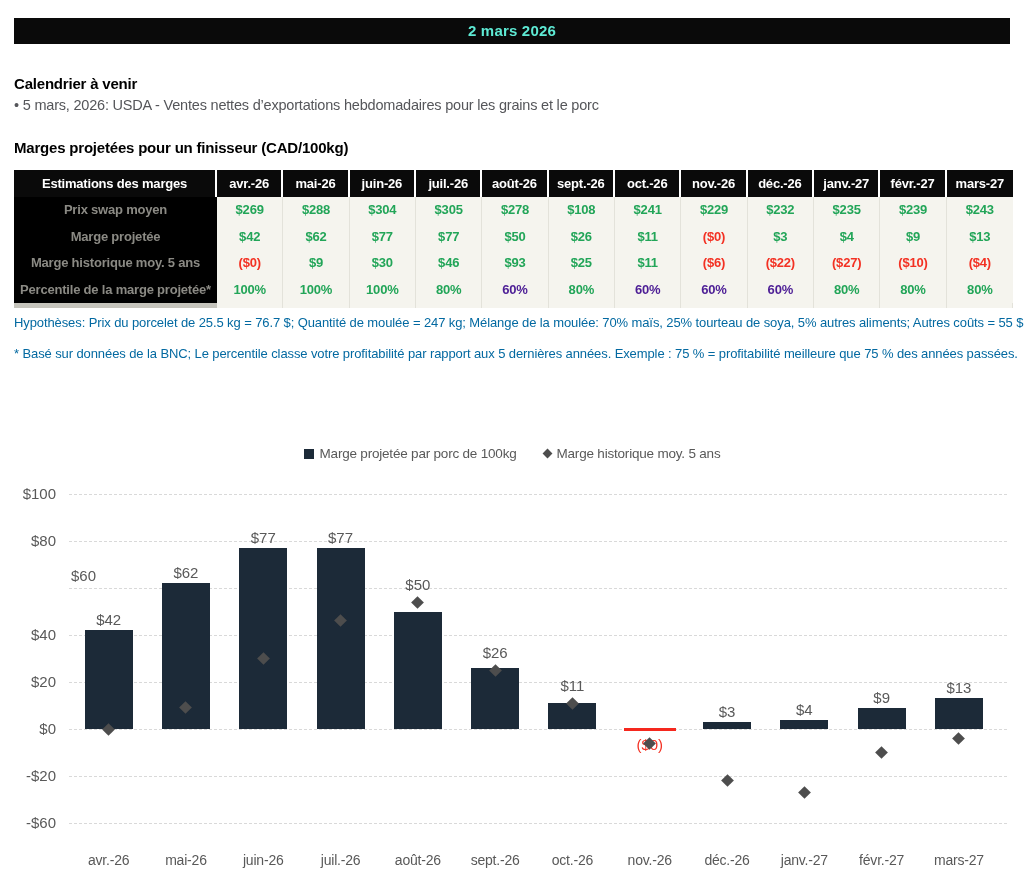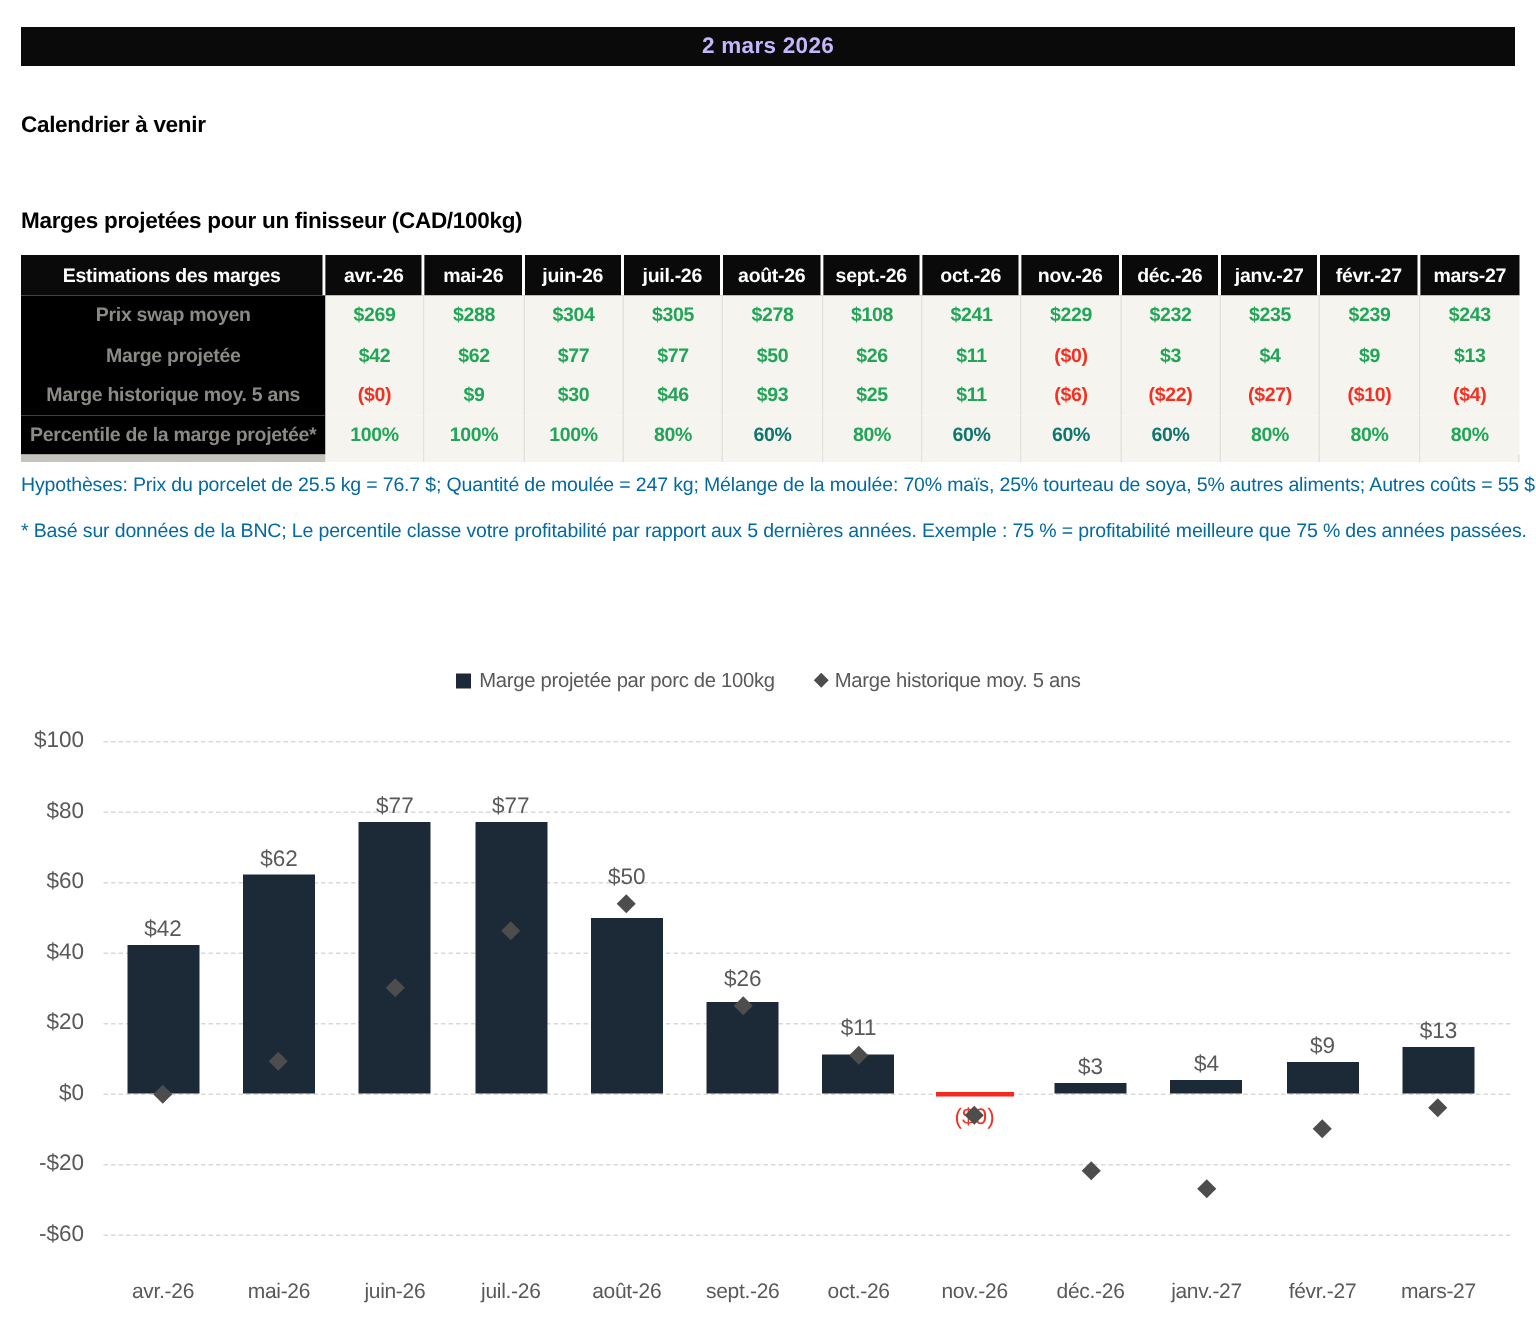--- a/index.html
+++ b/index.html
@@ -3,21 +3,21 @@
 <meta charset="utf-8">
 <style>
   html,body{margin:0;padding:0;background:#ffffff;}
   .page{
     position:relative;width:1024px;height:887px;background:#ffffff;
     font-family:"Liberation Sans", sans-serif;overflow:hidden;
   }
   .abs{position:absolute;}
   
   .banner{
-    left:14px;top:18px;width:996px;height:26px;background:#0a0a0a;color:#c4b5fd;
+    left:14px;top:18px;width:996px;height:26px;background:#0a0a0a;color:#5eead4;
     font-size:15px;font-weight:bold;text-align:center;line-height:26px;letter-spacing:.2px;
   }
   .h-bold{font-size:15px;font-weight:bold;color:#000000;letter-spacing:-0.2px;}
   .bullet-line{font-size:14.5px;color:#55565a;letter-spacing:-0.2px;}
   
   .mtable{
     left:14px;top:170px;width:999px;
     display:grid;grid-template-columns:203px repeat(12,1fr);
     font-size:13px;letter-spacing:-0.2px;
   }
@@ -32,21 +32,21 @@
   }
   .mtable .vcell{
     background:#f5f4ee;font-weight:bold;text-align:center;
     height:26.5px;line-height:26.5px;border-right:1px solid #e3e2da;
   }
   .mtable .vcell:nth-child(13n){border-right:none;}
   .mtable .padlabel{height:5px;background:#c5c4bc;}
   .mtable .padcell{height:5px;background:#f5f4ee;border-right:1px solid #e3e2da;}
   .green{color:#22a558;}
   .red{color:#f33123;}
-  .orange{color:#0f766e;}
+  .orange{color:#4c1d95;}
   .note{font-size:13px;color:#0369a1;letter-spacing:-0.1px;white-space:nowrap;}
   
   .chart{left:0;top:440px;width:1024px;height:447px;}
   .legend{
     position:absolute;left:0;top:6px;width:100%;display:flex;justify-content:center;gap:27px;
     font-size:13.5px;color:#595959;letter-spacing:-0.2px;
   }
   .legend .item{display:flex;align-items:center;gap:6px;}
   .swatch-square{width:10px;height:10px;background:#1c2a38;display:inline-block;}
   .swatch-diamond{width:7px;height:7px;background:#4d4d4d;display:inline-block;transform:rotate(45deg);}
@@ -63,20 +63,21 @@
 <body>
 
 <div class="page">
 
   <div class="abs banner">
     <span>2 mars 2026</span>
   </div>
 
   <div class="abs h-bold" style="left:14px;top:75px;">Calendrier à venir</div>
 
+  <div class="abs bullet-line" style="left:14px;top:97px;">• 5 mars, 2026: USDA - Ventes nettes d’exportations hebdomadaires pour les grains et le porc</div>
 
   <div class="abs h-bold" style="left:14px;top:139px;">Marges projetées pour un finisseur (CAD/100kg)</div>
 
   <div class="abs mtable" id="mtable">
       <div class="hcell">Estimations des marges</div>
       <div class="hcell">avr.-26</div>
       <div class="hcell">mai-26</div>
       <div class="hcell">juin-26</div>
       <div class="hcell">juil.-26</div>
       <div class="hcell">août-26</div>
@@ -168,21 +169,21 @@
         <span class="swatch-diamond"></span>
         <span>Marge historique moy. 5 ans</span>
       </div>
     </div>
     <div id="plot">
         <div class="gridline" style="left: 69px; width: 938px; top: 54px;"></div>
         <div class="ylabel" style="left: 0px; top: 45px;">$100</div>
         <div class="gridline" style="left: 69px; width: 938px; top: 101px;"></div>
         <div class="ylabel" style="left: 0px; top: 92px;">$80</div>
         <div class="gridline" style="left: 69px; width: 938px; top: 148px;"></div>
-        <div class="ylabel" style="left: 0px; top: 139px;">$60</div>
+        <div class="ylabel" style="left: 0px; top: 127px; padding-left: 40px;">$60</div>
         <div class="gridline" style="left: 69px; width: 938px; top: 195px;"></div>
         <div class="ylabel" style="left: 0px; top: 186px;">$40</div>
         <div class="gridline" style="left: 69px; width: 938px; top: 242px;"></div>
         <div class="ylabel" style="left: 0px; top: 233px;">$20</div>
         <div class="gridline" style="left: 69px; width: 938px; top: 289px;"></div>
         <div class="ylabel" style="left: 0px; top: 280px;">$0</div>
         <div class="gridline" style="left: 69px; width: 938px; top: 336px;"></div>
         <div class="ylabel" style="left: 0px; top: 327px;">-$20</div>
         <div class="gridline" style="left: 69px; width: 938px; top: 383px;"></div>
         <div class="ylabel" style="left: 0px; top: 374px;">-$60</div>

